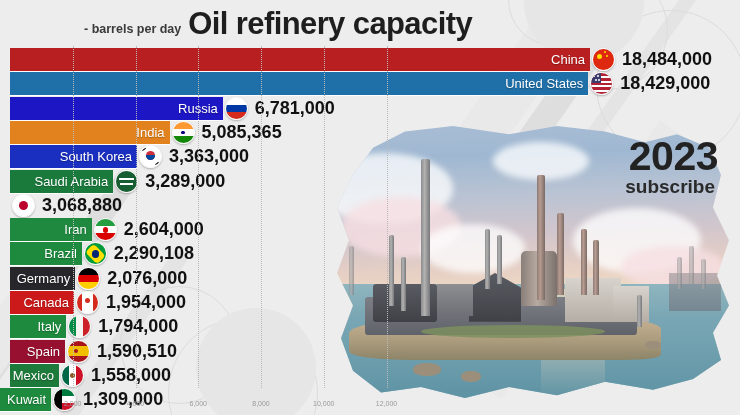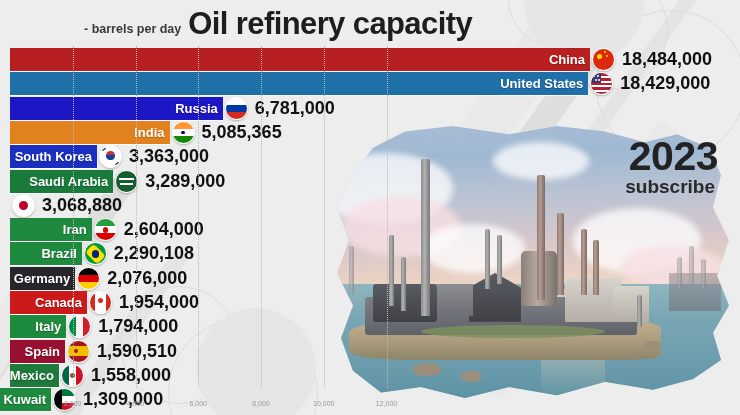--- a/index.html
+++ b/index.html
@@ -79,21 +79,21 @@
   
   #chart { position:absolute; left:0; top:0; width:740px; height:415px; z-index:4; }
   .gridline { position:absolute; top:46px; bottom:27px; width:1px;
     border-left:1px dotted #b9b9b9; z-index:2; }
   .gridlabel { position:absolute; bottom:8px; font-size:7px; color:#9a9a9a;
     transform:translateX(-50%); white-space:nowrap; z-index:3; }
 
   .row { position:absolute; left:10px; height:23px; display:flex; align-items:center; }
   .bar { height:23px; display:flex; align-items:center; justify-content:flex-end;
     padding-right:5px; box-shadow:0 1px 0 rgba(255,255,255,.9); flex:none; }
-  .bar .name { font-size:13px; font-weight:bold; color:#fff; white-space:nowrap;
+  .bar .name { font-size:13px; font-weight:normal; color:#fff; white-space:nowrap;
     text-shadow:0 1px 1px rgba(0,0,0,.28); }
   .flag { width:23px; height:23px; border-radius:50%; flex:none;
     margin-left:2px; overflow:hidden; position:relative;
     border:1px solid rgba(255,255,255,.85); box-shadow:0 1px 2px rgba(0,0,0,.25); }
   .val { font-size:18px; font-weight:bold; color:#111; margin-left:7px; white-space:nowrap; }
 
   
   .f-stripe { position:absolute; left:0; right:0; }
   .f-vert   { position:absolute; top:0; bottom:0; }
   .f-dot    { position:absolute; border-radius:50%; }
@@ -232,21 +232,21 @@
       </div>
       <span class="flag">
         <div class="f-stripe" style="background:#ff9933;top:0%;height:34%"></div>
         <div class="f-stripe" style="background:#fff;top:34%;height:33%"></div>
         <div class="f-stripe" style="background:#138808;top:67%;height:33%"></div>
         <div class="f-dot" style="background:#000080;left:42%;top:42%;width:16%;height:16%"></div>
       </span>
       <span class="val">5,085,365</span>
     </div>
     <div class="row" style="top: 145.2px;">
-      <div class="bar" style="width: 87px; background: rgb(26, 47, 192);">
+      <div class="bar" style="width: 127px; background: rgb(26, 47, 192);">
         <span class="name">South Korea</span>
       </div>
       <span class="flag">
         <div class="f-stripe" style="background:#fff;top:0%;height:100%"></div>
         <div class="f-dot" style="background:#cd2e3a;left:28%;top:22%;width:44%;height:44%"></div>
         <div class="f-dot" style="background:#0047a0;left:28%;top:44%;width:44%;height:22%;border-radius:0 0 44px 44px"></div>
         <div style="position:absolute;left:8%;top:12%;width:18%;height:4%;background:#000;transform:rotate(-35deg)"></div>
         <div style="position:absolute;left:72%;top:80%;width:18%;height:4%;background:#000;transform:rotate(-35deg)"></div>
       </span>
       <span class="val">3,363,000</span>
@@ -297,21 +297,21 @@
         <span class="name">Germany</span>
       </div>
       <span class="flag">
         <div class="f-stripe" style="background:#000;top:0%;height:34%"></div>
         <div class="f-stripe" style="background:#dd0000;top:34%;height:33%"></div>
         <div class="f-stripe" style="background:#ffce00;top:67%;height:33%"></div>
       </span>
       <span class="val">2,076,000</span>
     </div>
     <div class="row" style="top: 291px;">
-      <div class="bar" style="width: 77px; background: rgb(204, 26, 26);">
+      <div class="bar" style="width: 64px; background: rgb(204, 26, 26);">
         <span class="name">Canada</span>
       </div>
       <span class="flag">
         <div class="f-vert" style="background:#d52b1e;left:0%;width:26%"></div>
         <div class="f-vert" style="background:#fff;left:26%;width:48%"></div>
         <div class="f-vert" style="background:#d52b1e;left:74%;width:26%"></div>
         <div class="f-dot" style="background:#d52b1e;left:38%;top:30%;width:24%;height:24%"></div>
       </span>
       <span class="val">1,954,000</span>
     </div>

